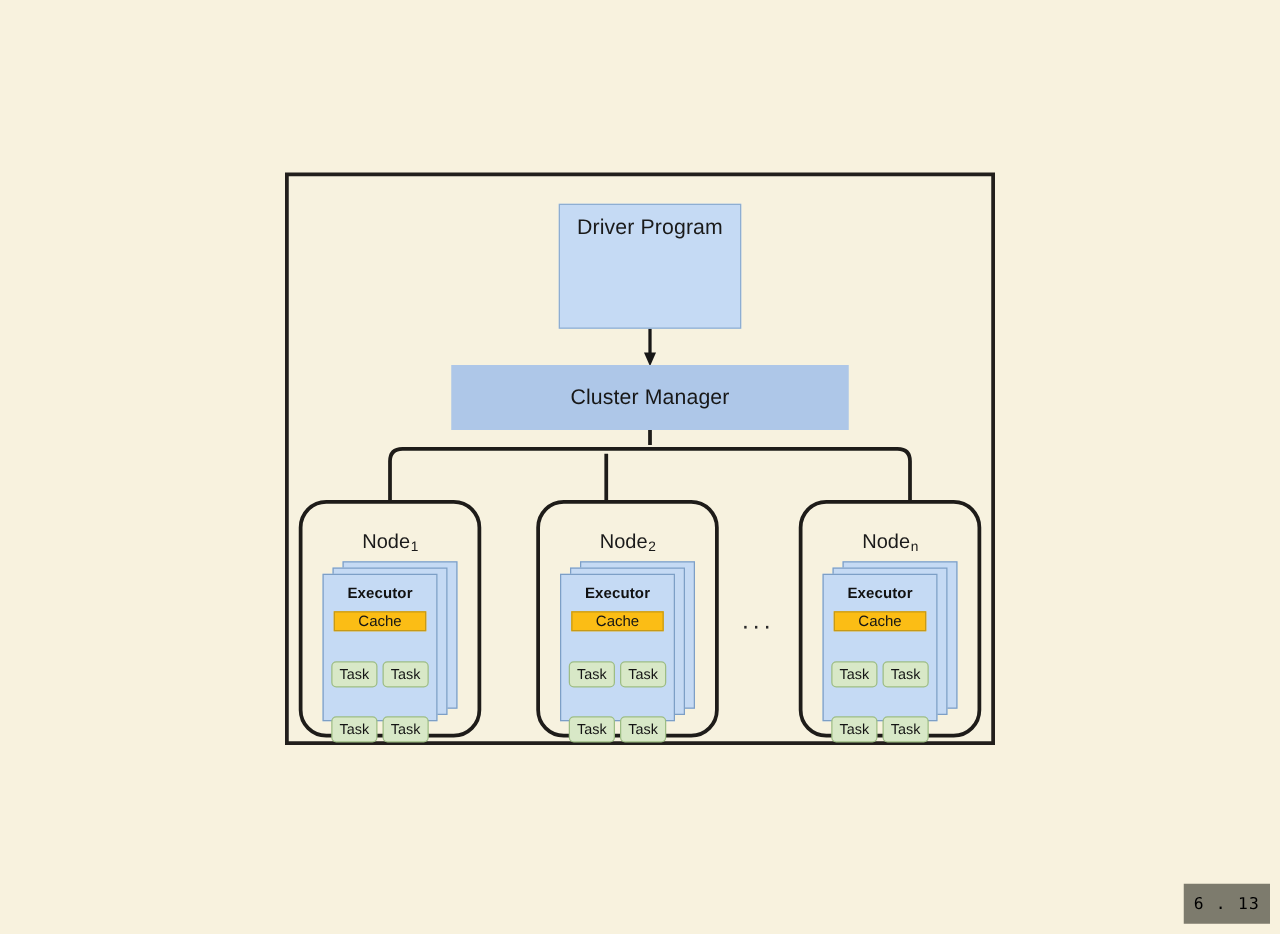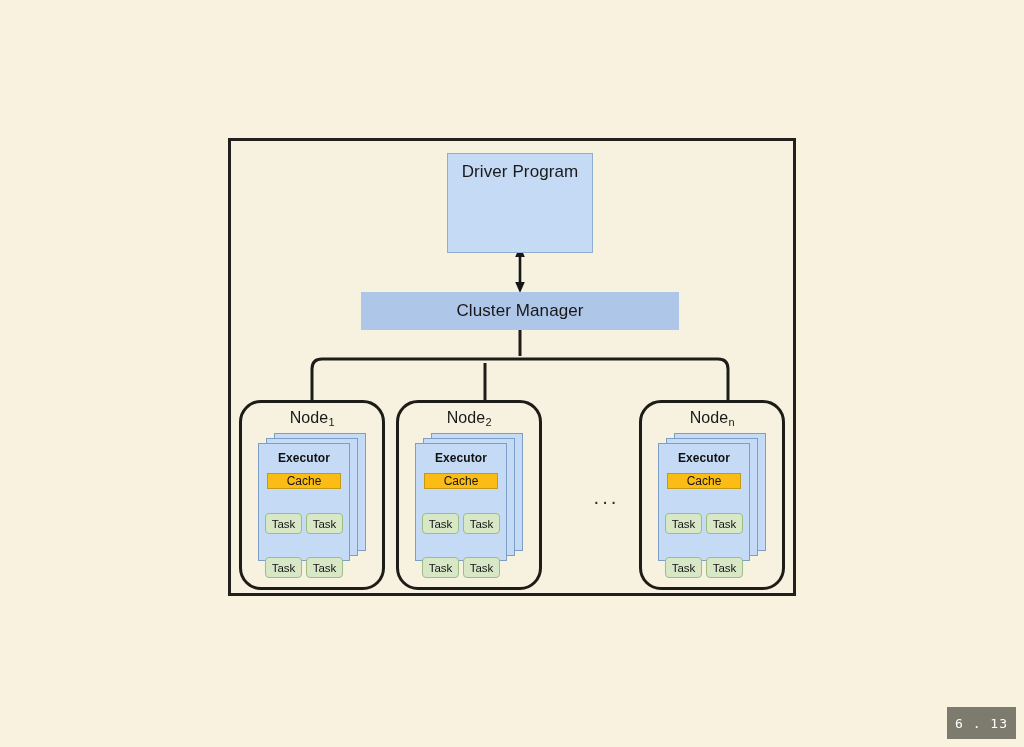--- a/index.html
+++ b/index.html
@@ -41,21 +41,21 @@
     top: 0;
     width: 568px;
     height: 458px;
     pointer-events: none;
   }
 
   
   #driver-program {
     position: absolute;
     left: 216px;
-    top: 12px;
+    top: 22px;
     width: 146px;
     height: 100px;
     background: #c5daf4;
     border: 1px solid #8eaed2;
     box-sizing: border-box;
     display: flex;
     flex-direction: column;
     align-items: center;
   }
   #driver-program-title {
@@ -79,21 +79,21 @@
     font-size: 13px;
     color: #171717;
   }
 
   
   #cluster-manager {
     position: absolute;
     left: 130px;
     top: 151px;
     width: 318px;
-    height: 38px;
+    height: 52px;
     background: #aec7e8;
     display: flex;
     align-items: center;
     justify-content: center;
     font-size: 17px;
     color: #171717;
     letter-spacing: .1px;
   }
 
   
@@ -104,27 +104,27 @@
     height: 190px;
     border: 3px solid #1e1c19;
     border-radius: 22px;
     box-sizing: border-box;
     background: #f7f2df;
     display: flex;
     flex-direction: column;
     align-items: center;
   }
   #node-1 { left: 8px; }
-  #node-2 { left: 165px; }
+  #node-2 { left: 198px; }
   #node-n { left: 408px; }
 
   .node-title {
     font-size: 16px;
     color: #1a1a1a;
-    margin-top: 6px;
+    margin-top: 22px;
     white-space: nowrap;
   }
   .node-title sub {
     font-size: 11px;
     vertical-align: baseline;
     position: relative;
     top: 3px;
     left: .5px;
   }
 
@@ -209,21 +209,21 @@
   }
 
   
   #slide-number {
     position: absolute;
     right: 8px;
     bottom: 8px;
     min-width: 52px;
     height: 26px;
     background: #7d7b6d;
-    color: #ffffff;
+    color: #000000;
     font-family: "DejaVu Sans Mono", monospace;
     font-size: 13px;
     letter-spacing: 1px;
     display: flex;
     align-items: center;
     justify-content: center;
     box-sizing: border-box;
     padding: 16px 8px;
   }
 </style>

